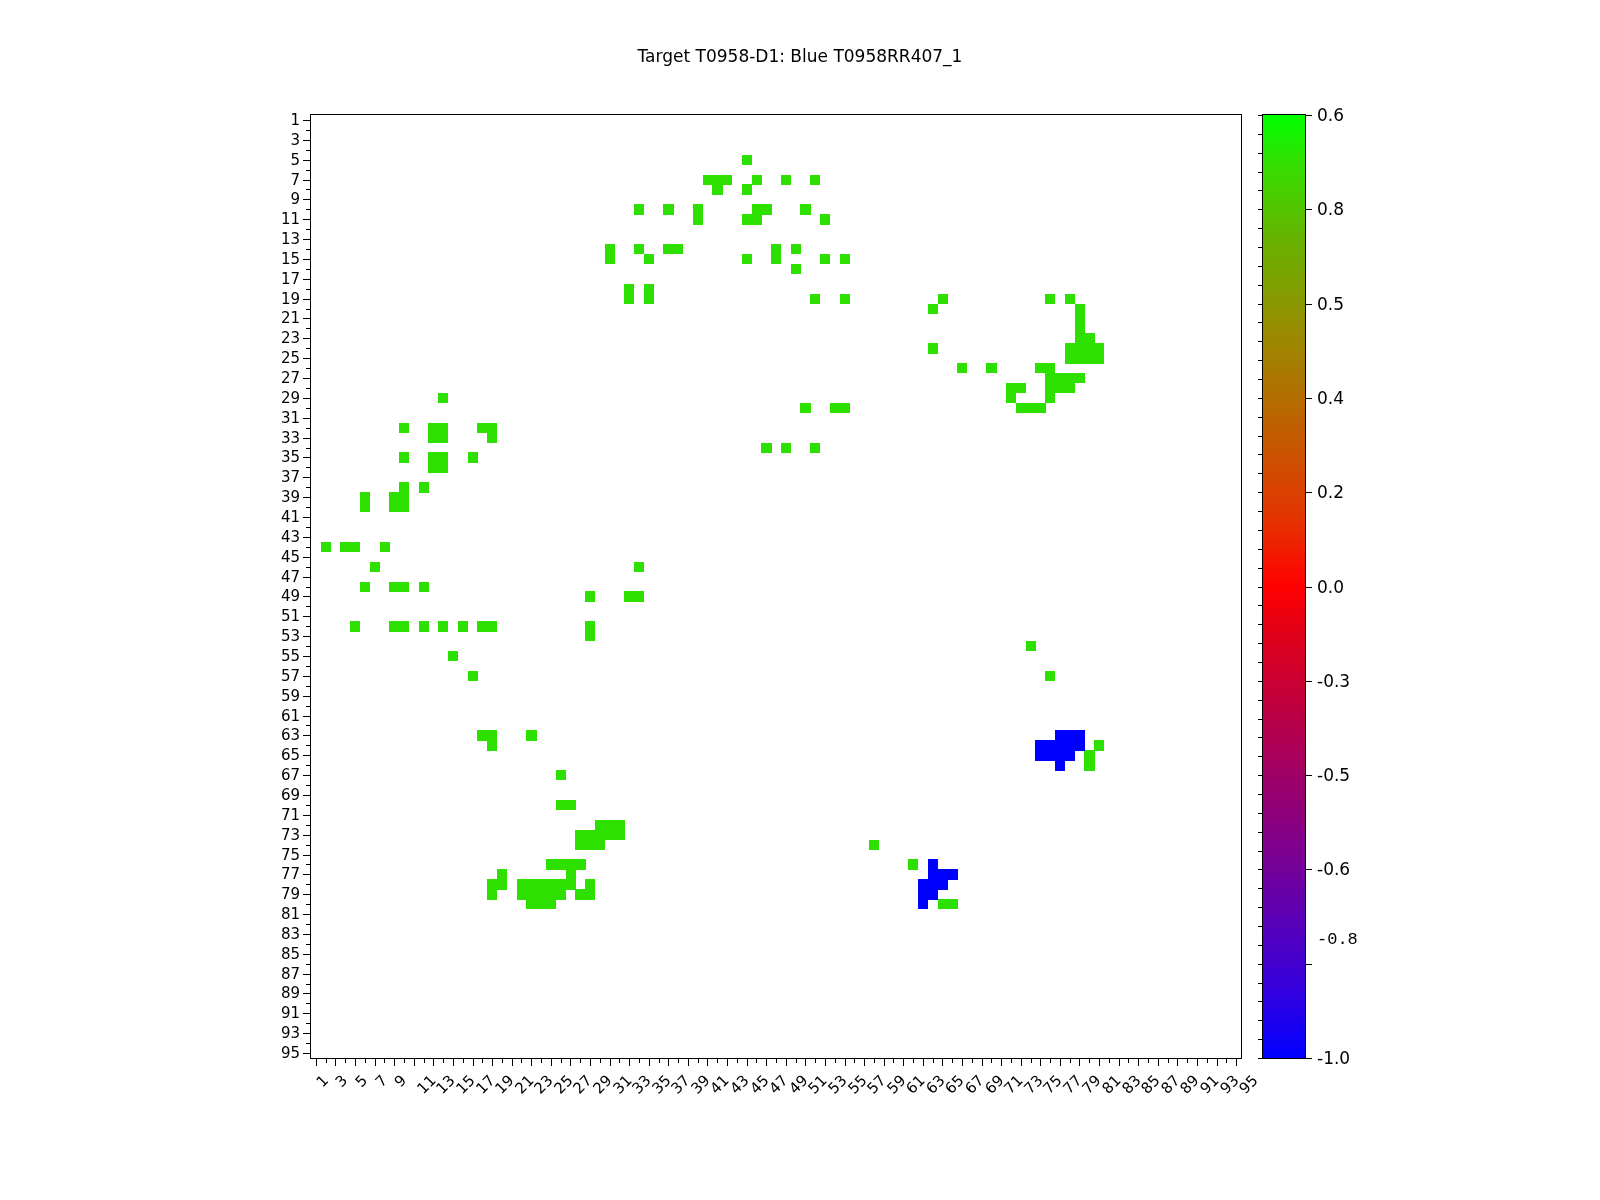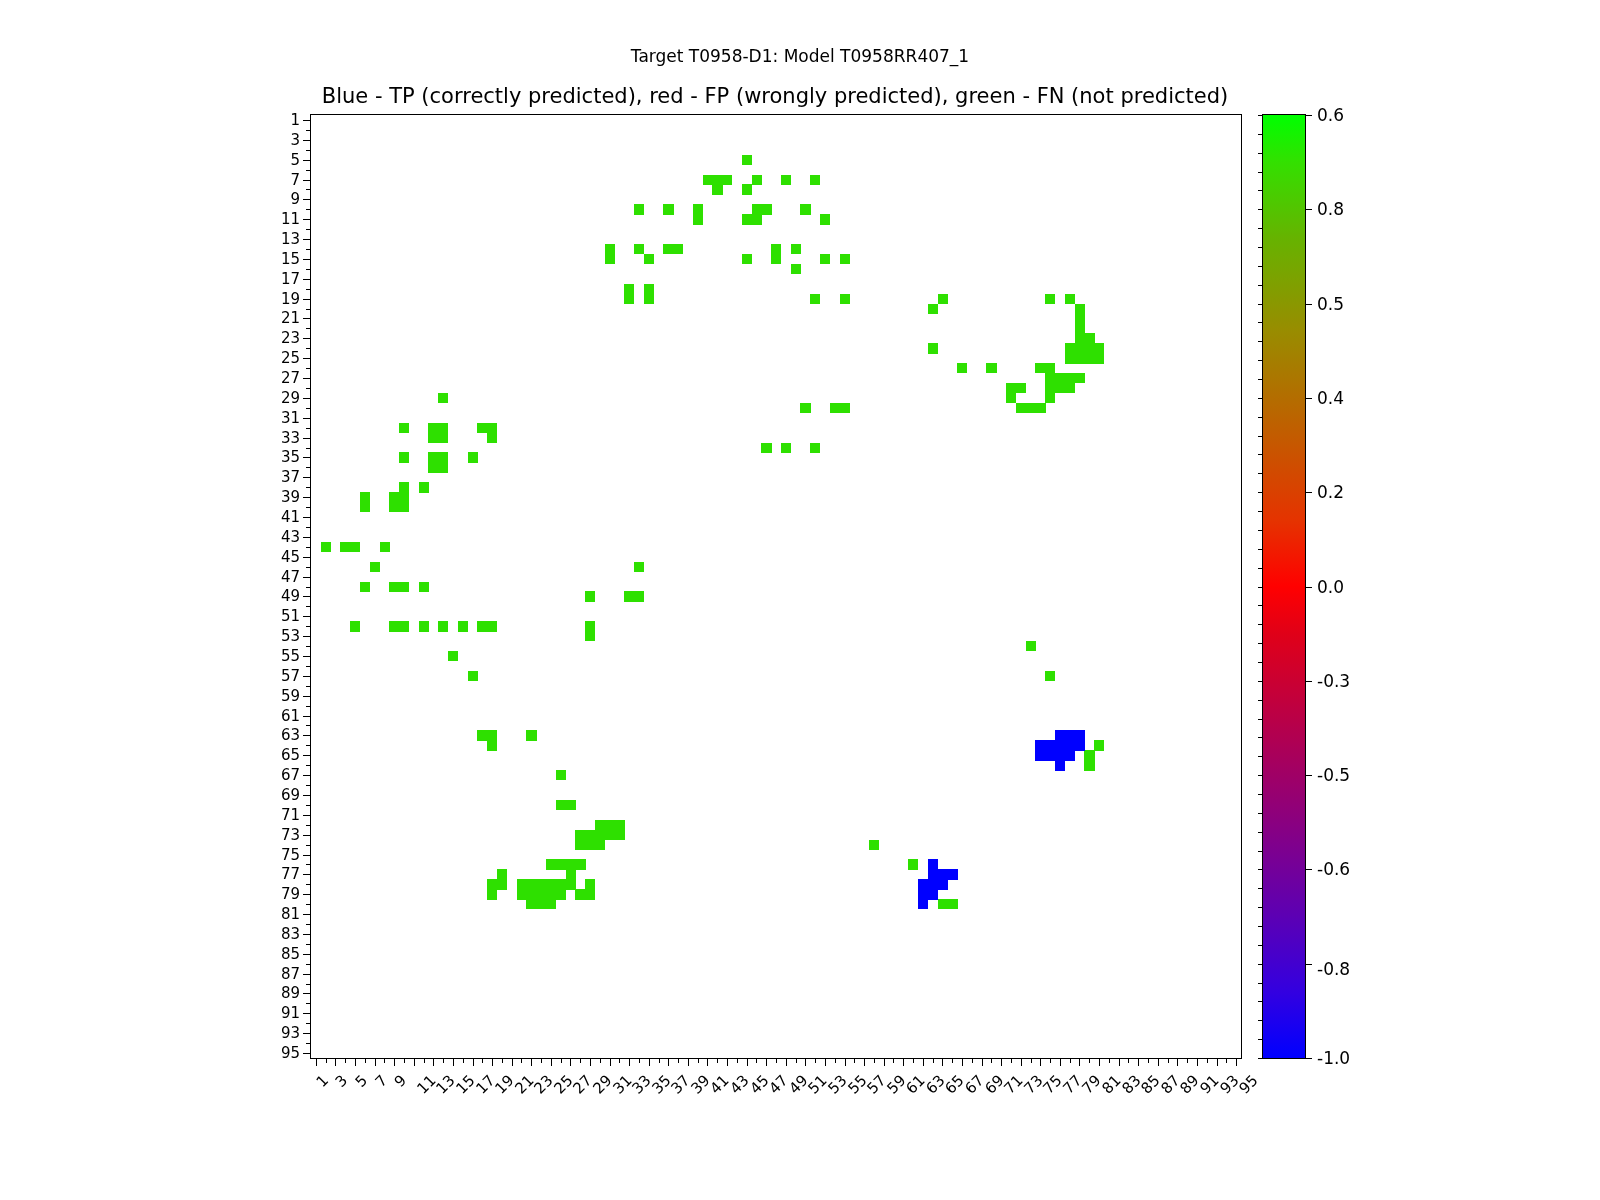--- a/index.html
+++ b/index.html
@@ -155,24 +155,23 @@
     white-space: nowrap;
     color: #000;
   }
 </style>
 </head>
 <body>
 
 <div class="figure">
 
   <div class="suptitle">
-    <span>Target T0958-D1: Model T0958RR407_1</span><br>
+    <span>Target T0958-D1: Blue T0958RR407_1</span><br>
   </div>
 
-  <div class="axes-title">Blue - TP (correctly predicted), red - FP (wrongly predicted), green - FN (not predicted)</div>
 
   <div id="plot-area">
     <div id="cells-layer">
         <div class="cell" style="left: 430.737px; top: 39.7053px; width: 10.1895px; height: 10.3263px; background: rgb(46, 224, 0);"></div>
         <div class="cell" style="left: 391.579px; top: 59.5579px; width: 10.1895px; height: 10.3263px; background: rgb(46, 224, 0);"></div>
         <div class="cell" style="left: 401.368px; top: 59.5579px; width: 10.1895px; height: 10.3263px; background: rgb(46, 224, 0);"></div>
         <div class="cell" style="left: 411.158px; top: 59.5579px; width: 10.1895px; height: 10.3263px; background: rgb(46, 224, 0);"></div>
         <div class="cell" style="left: 440.526px; top: 59.5579px; width: 10.1895px; height: 10.3263px; background: rgb(46, 224, 0);"></div>
         <div class="cell" style="left: 469.895px; top: 59.5579px; width: 10.1895px; height: 10.3263px; background: rgb(46, 224, 0);"></div>
         <div class="cell" style="left: 499.263px; top: 59.5579px; width: 10.1895px; height: 10.3263px; background: rgb(46, 224, 0);"></div>
@@ -675,21 +674,21 @@
       <div class="cb-label" style="top: 377.2px;">0.2</div>
       <div class="cb-tick" style="top: 471.5px;"></div>
       <div class="cb-label" style="top: 471.5px;">0.0</div>
       <div class="cb-tick" style="top: 565.8px;"></div>
       <div class="cb-label" style="top: 565.8px;">-0.3</div>
       <div class="cb-tick" style="top: 660.1px;"></div>
       <div class="cb-label" style="top: 660.1px;">-0.5</div>
       <div class="cb-tick" style="top: 754.4px;"></div>
       <div class="cb-label" style="top: 754.4px;">-0.6</div>
       <div class="cb-tick" style="top: 848.7px;"></div>
-      <div class="cb-label" style="top: 854px;">-0.8</div>
+      <div class="cb-label" style="top: 824px; font-family: Liberation Mono, monospace;">-0.8</div>
       <div class="cb-tick" style="top: 943px;"></div>
       <div class="cb-label" style="top: 943px;">-1.0</div>
       <div class="cb-minortick" style="top: 0px;"></div>
       <div class="cb-minortick" style="top: 18.86px;"></div>
       <div class="cb-minortick" style="top: 37.72px;"></div>
       <div class="cb-minortick" style="top: 56.58px;"></div>
       <div class="cb-minortick" style="top: 75.44px;"></div>
       <div class="cb-minortick" style="top: 94.3px;"></div>
       <div class="cb-minortick" style="top: 113.16px;"></div>
       <div class="cb-minortick" style="top: 132.02px;"></div>

